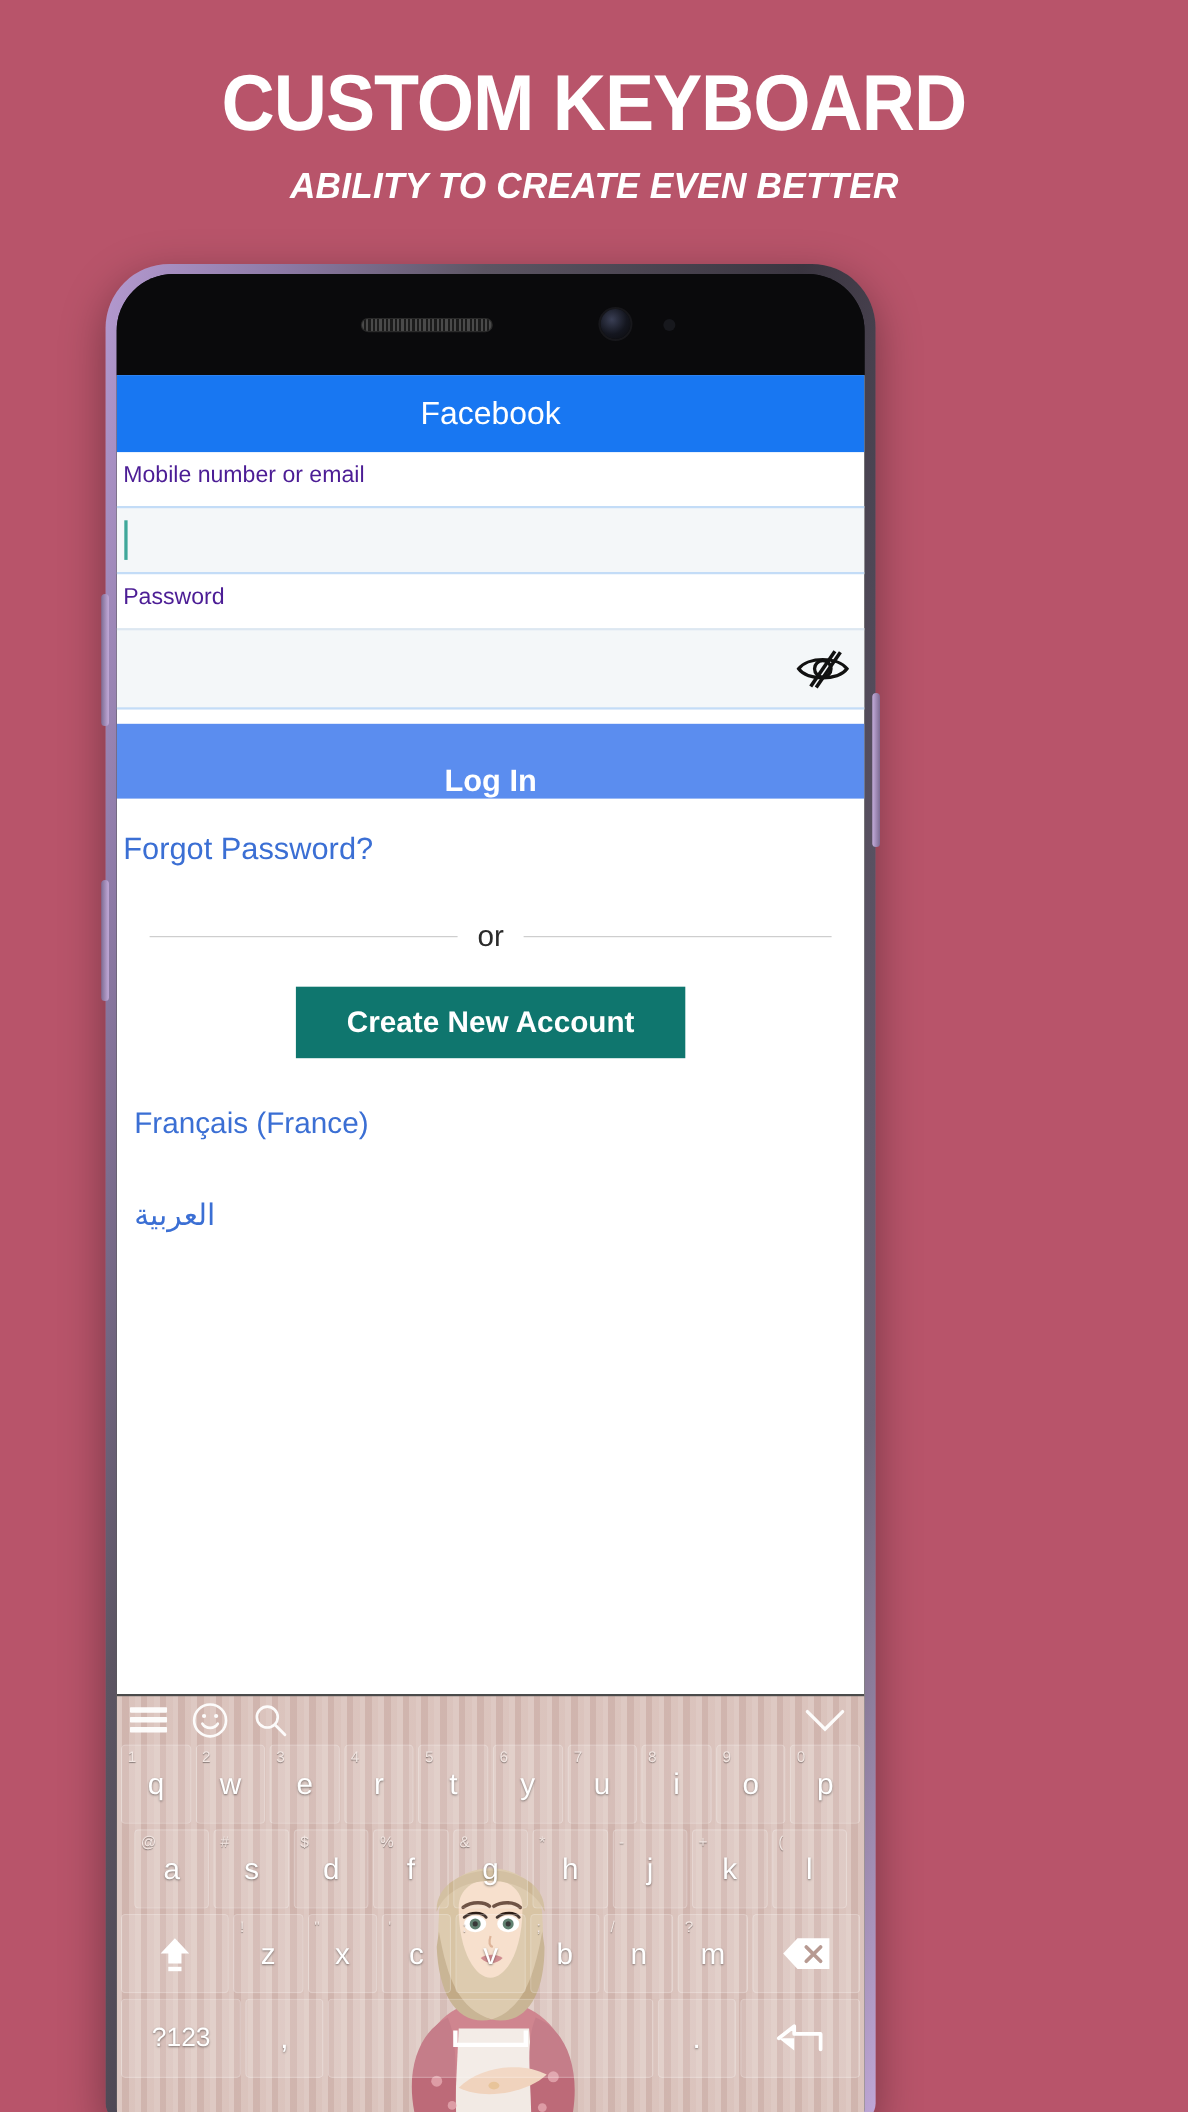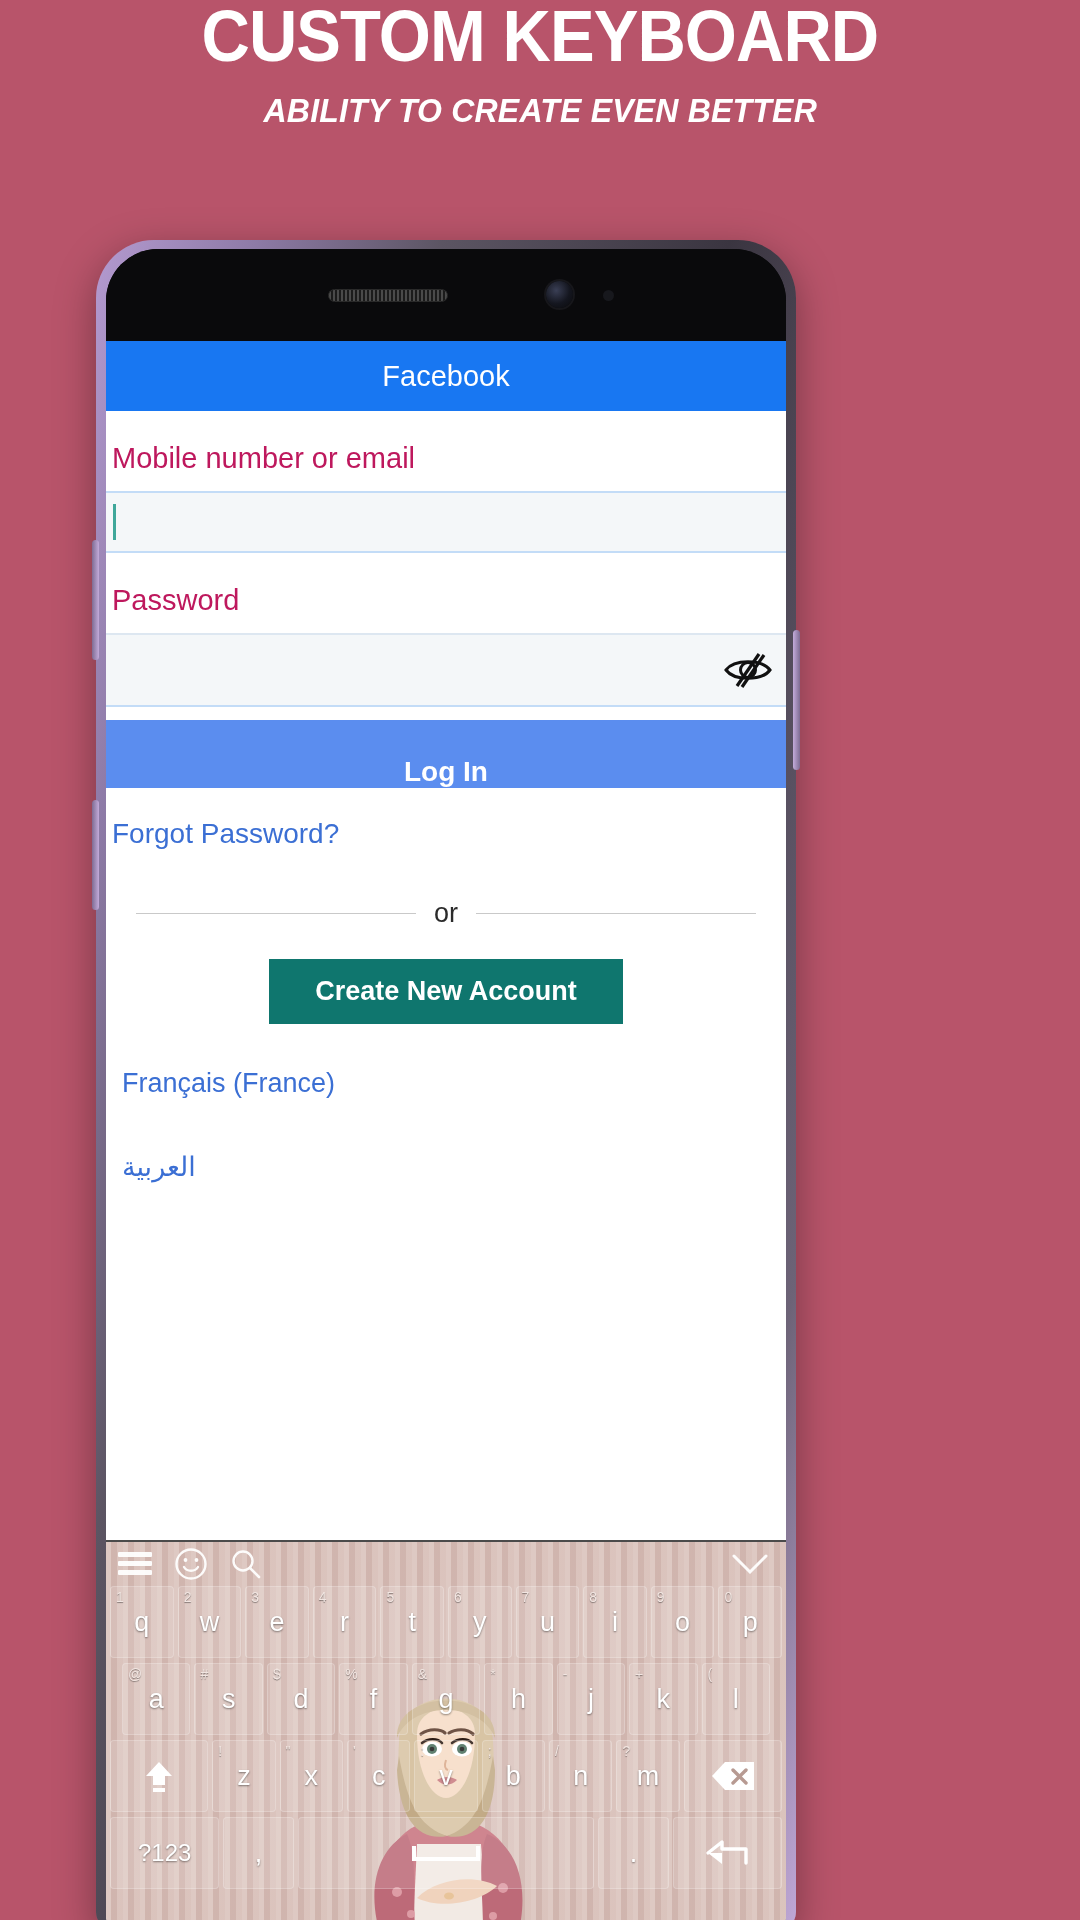--- a/index.html
+++ b/index.html
@@ -7,21 +7,21 @@
   body {
     font-family:"Liberation Sans", sans-serif;
     background:#b8546a;
     position:relative;
     overflow:hidden;
   }
 
   
   .promo { position:absolute; top:0; left:0; width:1080px; height:230px;
            display:flex; flex-direction:column; align-items:center; justify-content:flex-start;
-           }
+           padding-top:58px; }
   .promo-title { color:#ffffff; font-size:72px; font-weight:bold; letter-spacing:-1px;
                  line-height:1.0; text-align:center; font-stretch:condensed;
                  transform:scaleX(0.93); }
   .promo-sub { color:#ffffff; font-size:33px; font-weight:bold; font-style:italic;
                margin-top:20px; text-align:center; letter-spacing:0.2px;
                transform:scaleX(0.97); }
 
   
   .phone { position:absolute; left:96px; top:240px; width:700px; height:1690px;
            border-radius:58px 58px 18px 18px;
@@ -41,21 +41,21 @@
   .btn-vol { position:absolute; left:-4px; width:7px; border-radius:4px;
              background:linear-gradient(90deg,#7e6c93,#c3abda); }
   .btn-r { position:absolute; right:-4px; width:7px; border-radius:4px;
            background:linear-gradient(90deg,#c3abda,#7e6c93); }
 
   
   .screen { position:absolute; top:92px; left:0; width:680px; height:1589px; background:#ffffff; overflow:hidden; }
   .appbar { height:70px; background:#1877f2; display:flex; align-items:center; justify-content:center; }
   .appbar-title { color:#ffffff; font-size:29px; }
 
-  .field-label { font-size:29px; color:#be185d; padding:31px 0 16px 6px; }
+  .field-label { font-size:21px; color:#4c1d95; padding:9px 0 16px 6px; }
   .input-box { height:62px; background:#f4f7f9; border-top:2px solid #c3dcf7; border-bottom:2px solid #c3dcf7;
                position:relative; display:flex; align-items:center; }
   .caret { width:3px; height:36px; background:#3fa79a; margin-left:7px; }
   .pw-box { height:74px; background:#f4f7f9; border-top:2px solid #dde7f1; border-bottom:2px solid #c3dcf7;
             position:relative; display:flex; align-items:center; justify-content:flex-end; padding-right:12px; }
   .eye { width:52px; height:40px; }
 
   .login-btn { height:68px; background:#5b8def; display:flex; align-items:flex-end; justify-content:center;
                margin-top:13px; }
   .login-btn span { color:#fff; font-size:28px; font-weight:bold; }

